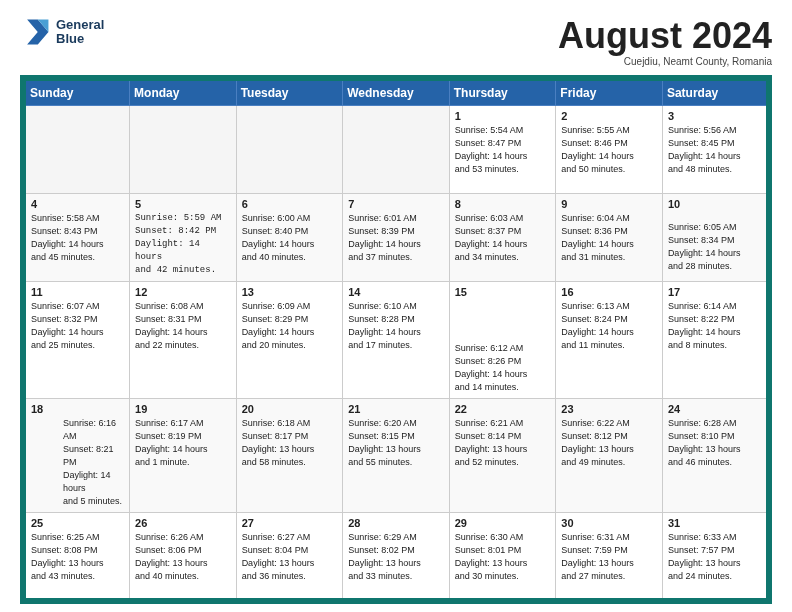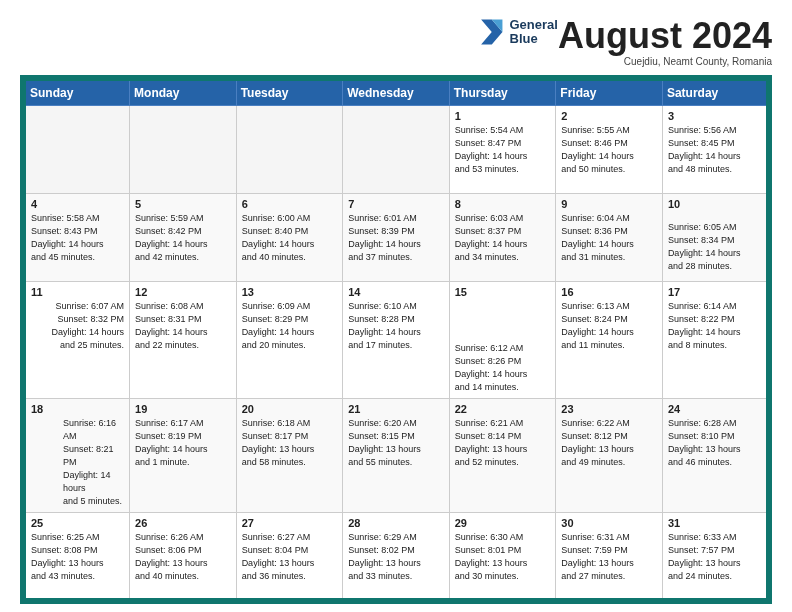--- a/index.html
+++ b/index.html
@@ -13,21 +13,21 @@
     .page {
       width: 792px;
       height: 612px;
       padding: 16px 20px 12px 20px;
       display: flex;
       flex-direction: column;
     }
     .header {
       display: flex;
       align-items: flex-start;
-      justify-content: flex-end;
+      justify-content: space-between;
       margin-bottom: 8px;
     }
     .logo {
       display: flex;
       align-items: center;
       gap: 4px;
     }
     .logo-text {
       display: flex;
       flex-direction: column;
@@ -161,21 +161,21 @@
         <tr>
           <td>
             <span class="day-num">4</span>
             <div class="day-info" style="white-space: pre-line;">Sunrise: 5:58 AM
 Sunset: 8:43 PM
 Daylight: 14 hours
 and 45 minutes.</div>
           </td>
           <td>
             <span class="day-num">5</span>
-            <div class="day-info" style="white-space: pre-line;">Sunrise: 5:59 AM
+            <div class="day-info" style="white-space: pre-line; font-family: Liberation Mono, monospace;">Sunrise: 5:59 AM
 Sunset: 8:42 PM
 Daylight: 14 hours
 and 42 minutes.</div>
           </td>
           <td>
             <span class="day-num">6</span>
             <div class="day-info" style="white-space: pre-line;">Sunrise: 6:00 AM
 Sunset: 8:40 PM
 Daylight: 14 hours
 and 40 minutes.</div>
@@ -205,21 +205,21 @@
             <span class="day-num">10</span>
             <div class="day-info" style="white-space: pre-line; margin-top: 11px;">Sunrise: 6:05 AM
 Sunset: 8:34 PM
 Daylight: 14 hours
 and 28 minutes.</div>
           </td>
         </tr>
         <tr>
           <td>
             <span class="day-num">11</span>
-            <div class="day-info" style="white-space: pre-line; text-align: right;">Sunrise: 6:07 AM
+            <div class="day-info" style="white-space: pre-line;">Sunrise: 6:07 AM
 Sunset: 8:32 PM
 Daylight: 14 hours
 and 25 minutes.</div>
           </td>
           <td>
             <span class="day-num">12</span>
             <div class="day-info" style="white-space: pre-line;">Sunrise: 6:08 AM
 Sunset: 8:31 PM
 Daylight: 14 hours
 and 22 minutes.</div>

